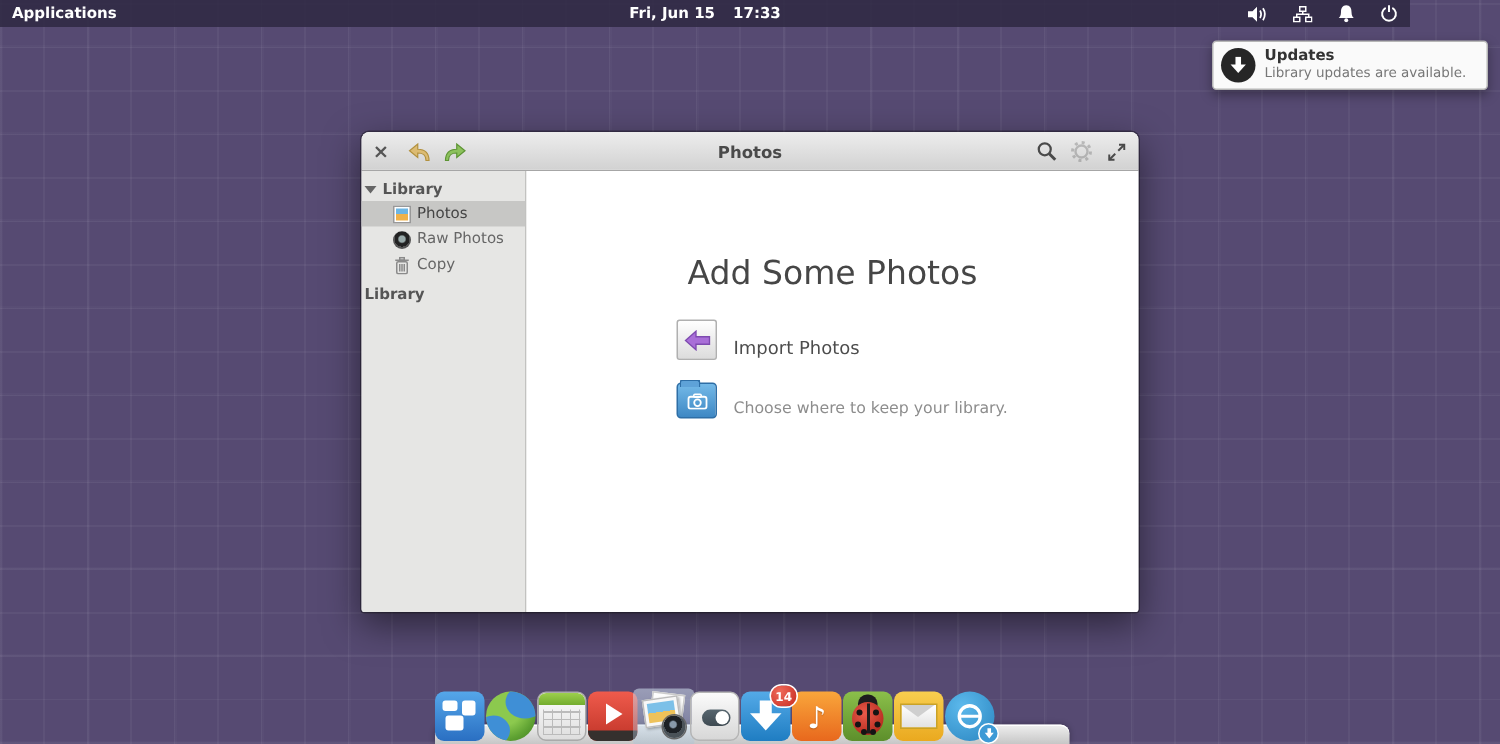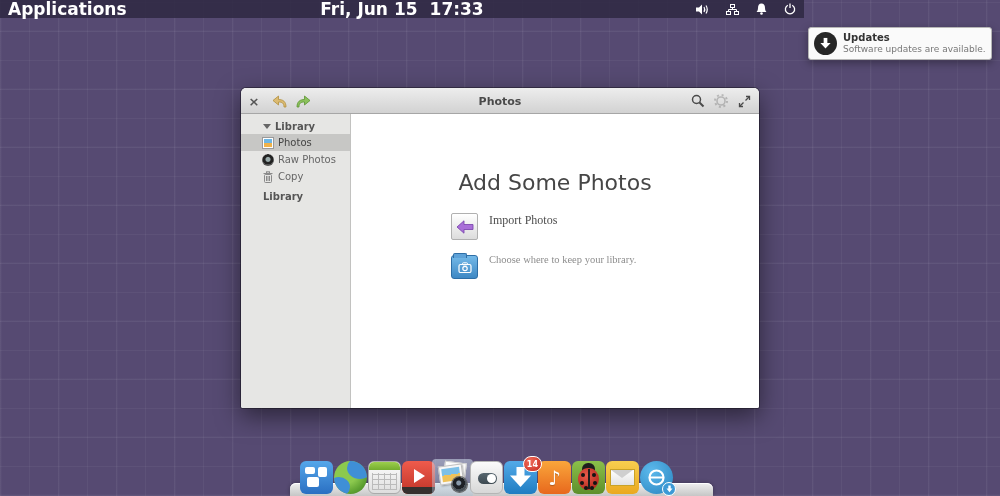--- a/index.html
+++ b/index.html
@@ -11,23 +11,23 @@
     position:absolute; inset:0; background-color:#564a72;
     background-image:
       repeating-linear-gradient(0deg, rgba(255,255,255,0.045) 0 1px, transparent 1px 29px),
       repeating-linear-gradient(90deg, rgba(255,255,255,0.045) 0 1px, transparent 1px 29px),
       repeating-linear-gradient(0deg, rgba(255,255,255,0.02) 0 2px, transparent 2px 58px),
       repeating-linear-gradient(90deg, rgba(255,255,255,0.02) 0 2px, transparent 2px 58px);
   }
 
   
   .panel {
-    position:absolute; left:0; top:0; width:804px; height:18px;
+    position:absolute; left:0; top:0; width:940px; height:18px;
     background:rgba(46,40,66,0.85); display:flex; align-items:center;
-    color:#fff; font-size:17px; font-weight:bold; z-index:50;
+    color:#fff; font-size:10px; font-weight:bold; z-index:50;
   }
   .panel-apps { position:absolute; left:8px; top:0; height:18px; display:flex; align-items:center; cursor:default; }
   .panel-clock { position:absolute; left:0; right:0; top:0; height:18px; display:flex; align-items:center; justify-content:center; gap:12px; }
   .panel-indicators { position:absolute; right:8px; top:0; height:18px; display:flex; align-items:center; gap:17px; }
   .panel-indicators svg { display:block; }
 
   
   .notif {
     position:absolute; left:808px; top:27px; width:184px; height:33px;
     background:#fafafa; border:1px solid #b6b6b6; border-radius:3px;
@@ -63,21 +63,21 @@
     align-items:center; justify-content:center; font-size:11px; font-weight:bold; color:#4a4a4a;
     pointer-events:none;
   }
 
   
   .sidebar {
     position:absolute; left:0; top:26px; bottom:0; width:110px;
     background:#e6e6e4; border-right:1px solid #c2c2c0; padding-top:4px;
   }
   .sb-header {
-    display:flex; align-items:center; height:16px; padding-left:22px;
+    display:flex; align-items:center; height:16px; padding-left:2px;
     font-size:10px; font-weight:bold; color:#555;
   }
   .sb-expander {
     width:0; height:0; border-left:4px solid transparent; border-right:4px solid transparent;
     border-top:5px solid #666; margin-right:4px;
   }
   .sb-item {
     display:flex; align-items:center; height:17px; padding-left:21px;
     font-size:10px; color:#666;
   }
@@ -88,21 +88,21 @@
   
   .ico-photo-mini { background:#fff; border:1px solid #999; }
   .ico-photo-mini::before { content:""; position:absolute; inset:1px; background:linear-gradient(#6db6e4 45%, #f0b24a 45%); }
   .ico-raw-mini { border-radius:50%; background:radial-gradient(circle at 50% 45%, #9aa 0 2px, #222 3px 5px, #555 5px); }
 
   
   .main { position:absolute; left:110px; top:26px; right:0; bottom:0; background:#fff; }
   .main-title { margin-top:56px; text-align:center; font-size:22px; color:#464646; }
   .main-sub { margin-top:6px; text-align:center; font-size:14px; color:#8d8d8d; }
   .actions { margin:18px 0 0 100px; display:flex; flex-direction:column; gap:13px; }
-  .action-row { display:flex; align-items:flex-start; gap:11px; cursor:default;font-family:Liberation Serif, serif; }
+  .action-row { display:flex; align-items:flex-end; gap:11px; cursor:default; }
   .action-icon { width:27px; height:27px; flex:0 0 auto; position:relative; }
   .action-label { font-size:12px; color:#4d4d4d; line-height:15px; }
   .action-desc { font-size:10.5px; color:#8d8d8d; line-height:13px; }
 
   .icon-import {
     background:linear-gradient(#ffffff,#dcdcdc); border:1px solid #b0b0b0; border-radius:2px;
     display:flex; align-items:center; justify-content:center;
   }
   .icon-folder {
     background:linear-gradient(#74b9e8,#3e88c4); border:1px solid #2e6ea6; border-radius:3px;
@@ -112,21 +112,21 @@
     content:""; position:absolute; top:-3px; left:1px; width:12px; height:4px;
     background:#5ea2d8; border:1px solid #2e6ea6; border-bottom:none; border-radius:2px 2px 0 0;
   }
 
   
   .dock-bar {
     position:absolute; left:290px; top:483px; width:423px; height:13px;
     background:linear-gradient(#f0f0f0,#c6c6c6); border-radius:6px 6px 0 0;
     box-shadow:inset 0 1px 0 #fff, 0 0 4px rgba(0,0,0,0.3); z-index:20;
   }
-  .dock-items { position:absolute; left:300px; top:461px; display:flex; gap:1px; z-index:21; }
+  .dock-items { position:absolute; left:290px; top:461px; display:flex; gap:1px; z-index:21; }
   .dock-item { width:33px; height:33px; position:relative; }
   .dock-item .app { position:absolute; inset:0; border-radius:6px; }
   .running-glow {
     position:absolute; left:-4px; top:-2px; width:41px; height:39px; border-radius:4px;
     background:linear-gradient(rgba(210,225,240,0.55), rgba(160,190,215,0.35)); 
   }
 
   .app-multitask { background:linear-gradient(#55a7ea,#2a6fc2); }
   .app-multitask i { position:absolute; background:#fff; border-radius:2px; }
 
@@ -251,21 +251,21 @@
 
   <div class="notif">
     <div class="notif-icon">
       <svg width="13" height="13" viewBox="0 0 14 14">
         <rect x="5" y="1" width="4" height="6" fill="#fff"></rect>
         <polygon points="1.5,6.5 12.5,6.5 7,12.5" fill="#fff"></polygon>
       </svg>
     </div>
     <div>
       <div class="notif-title">Updates</div>
-      <div class="notif-body">Software updates are available.</div>
+      <div class="notif-body">Library updates are available.</div>
     </div>
   </div>
 
   <div class="window">
 
     <div class="titlebar">
       <div class="tb-btn tb-close">×</div>
       <div class="tb-btn tb-undo">
         <svg width="15" height="13" viewBox="0 0 15 13">
           <path d="M14 12 C14 6.5 11 4.5 6.5 4.5 L6.5 1 L1 5.5 L6.5 10 L6.5 7 C10 7 12 8 12 12 Z" fill="#dcbb72" stroke="#b2913f" stroke-width="0.8"></path>

